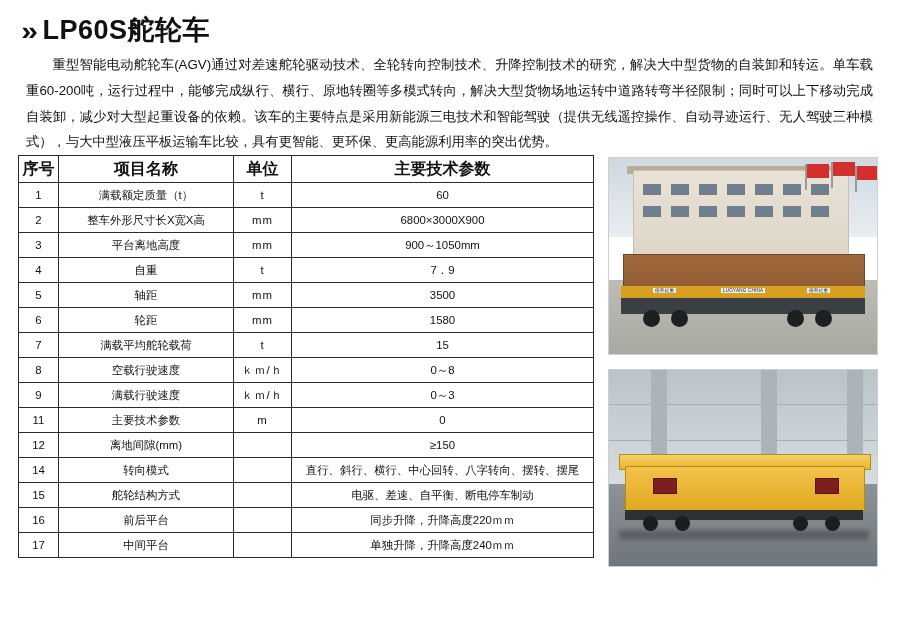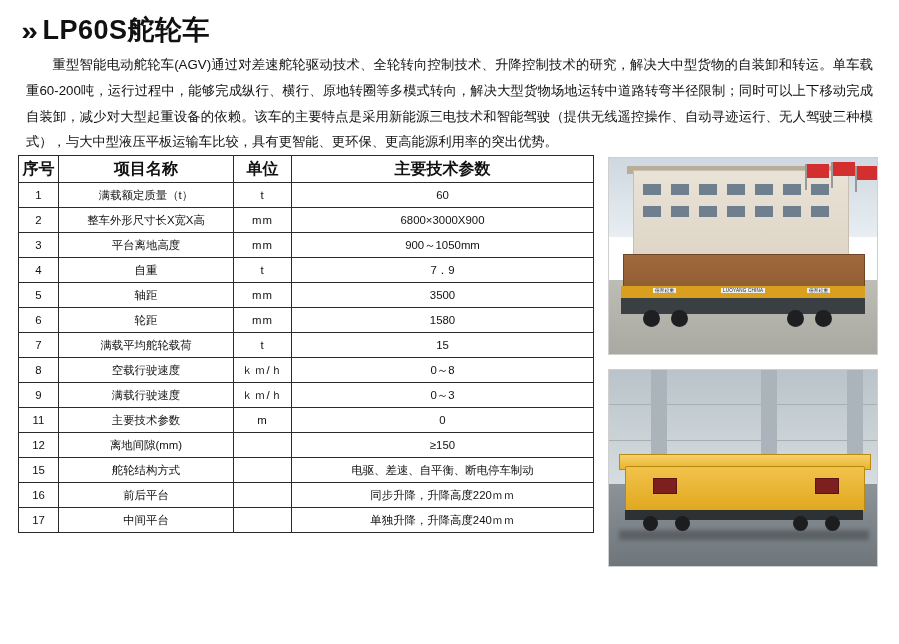--- a/index.html
+++ b/index.html
@@ -302,20 +302,26 @@
             <td>11</td>
             <td class="name-cell">主要技术参数</td>
             <td class="unit-cell">m</td>
             <td>0</td>
           </tr>
         <tr>
             <td>12</td>
             <td class="name-cell">离地间隙(mm)</td>
             <td class="unit-cell"></td>
             <td>≥150</td>
+          </tr>
+        <tr>
+            <td>14</td>
+            <td class="name-cell">转向模式</td>
+            <td class="unit-cell"></td>
+            <td>直行、斜行、横行、中心回转、八字转向、摆转、摆尾</td>
           </tr>
         <tr>
             <td>15</td>
             <td class="name-cell">舵轮结构方式</td>
             <td class="unit-cell"></td>
             <td>电驱、差速、自平衡、断电停车制动</td>
           </tr>
         <tr>
             <td>16</td>
             <td class="name-cell">前后平台</td>

